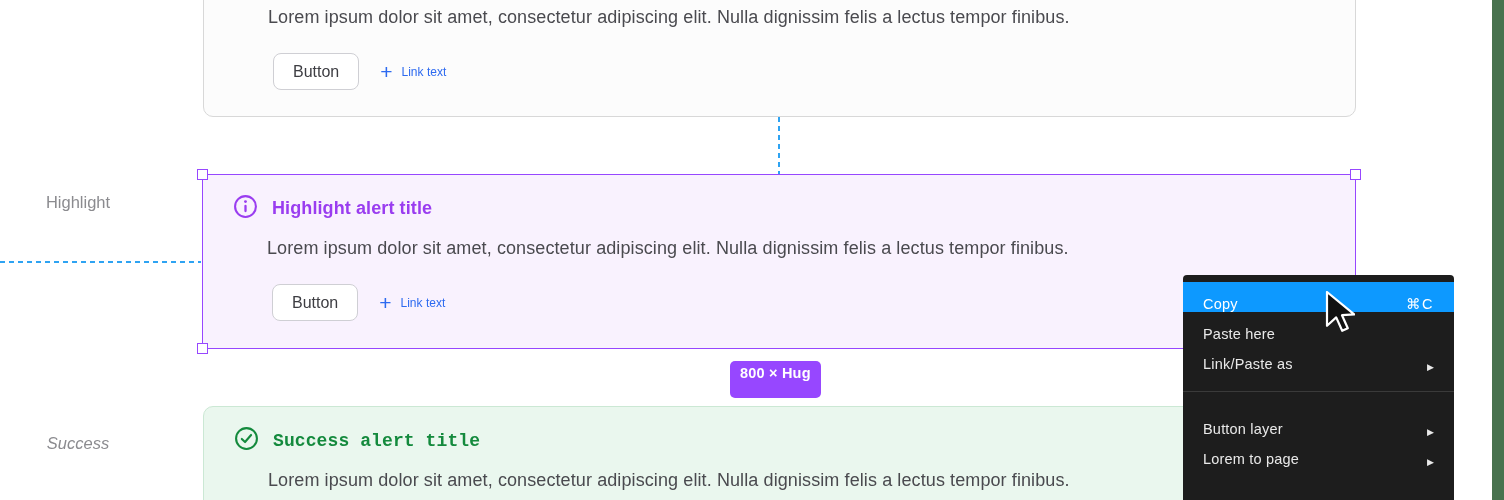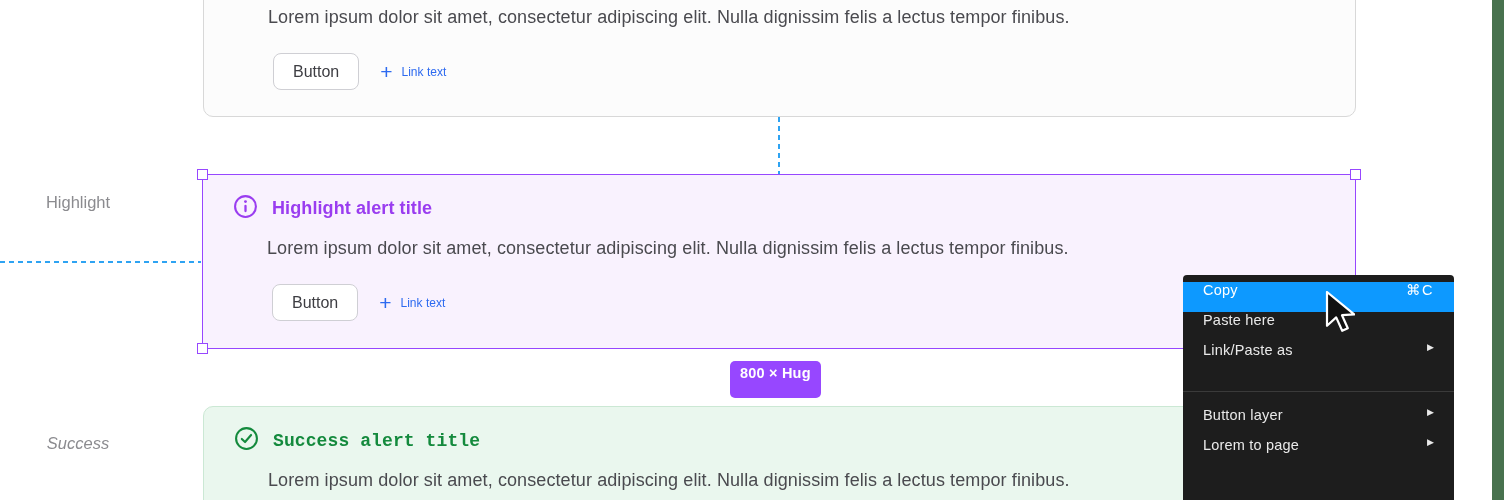--- a/index.html
+++ b/index.html
@@ -44,21 +44,21 @@
   .size-badge{
     position:absolute;left:730px;top:361px;height:37px;line-height:25px;padding:0 10px;
     background:#9747ff;color:#ffffff;font-size:14.5px;font-weight:600;border-radius:5px;letter-spacing:.2px;
   }
   
   .context-menu{
     position:absolute;left:1183px;top:275px;width:271px;height:240px;
     background:#1d1d1d;border-radius:4px;padding-top:7px;box-sizing:border-box;z-index:10;
   }
   .menu-item{
-    height:30px;padding:0 20px;display:flex;justify-content:space-between;align-items:flex-start;
+    height:30px;padding:0 20px;display:flex;justify-content:space-between;align-items:flex-end;
     color:#e9e9e9;font-size:14.5px;letter-spacing:.2px;
   }
   .menu-item.hl{background:#0d99ff;color:#ffffff;}
   .menu-shortcut{letter-spacing:1.5px;}
   .menu-arrow{font-size:9px;color:#e9e9e9;}
   .menu-sep{height:1px;background:#3a3a3a;margin:19px 0 15px 0;}
   
   .side-strip{position:absolute;right:0;top:0;width:12px;height:500px;background:#48724e;z-index:5;}
   .cursor{position:absolute;left:1325px;top:291px;z-index:20;}
 </style>

